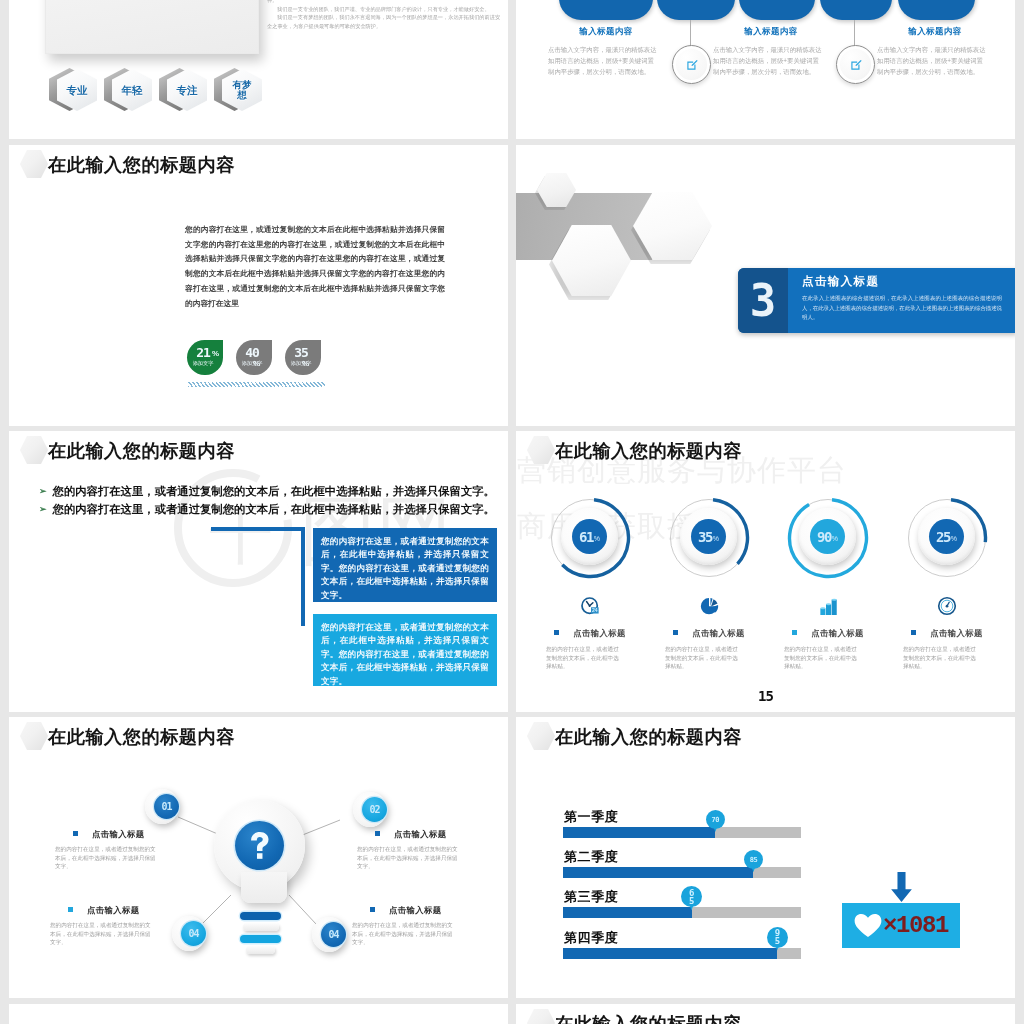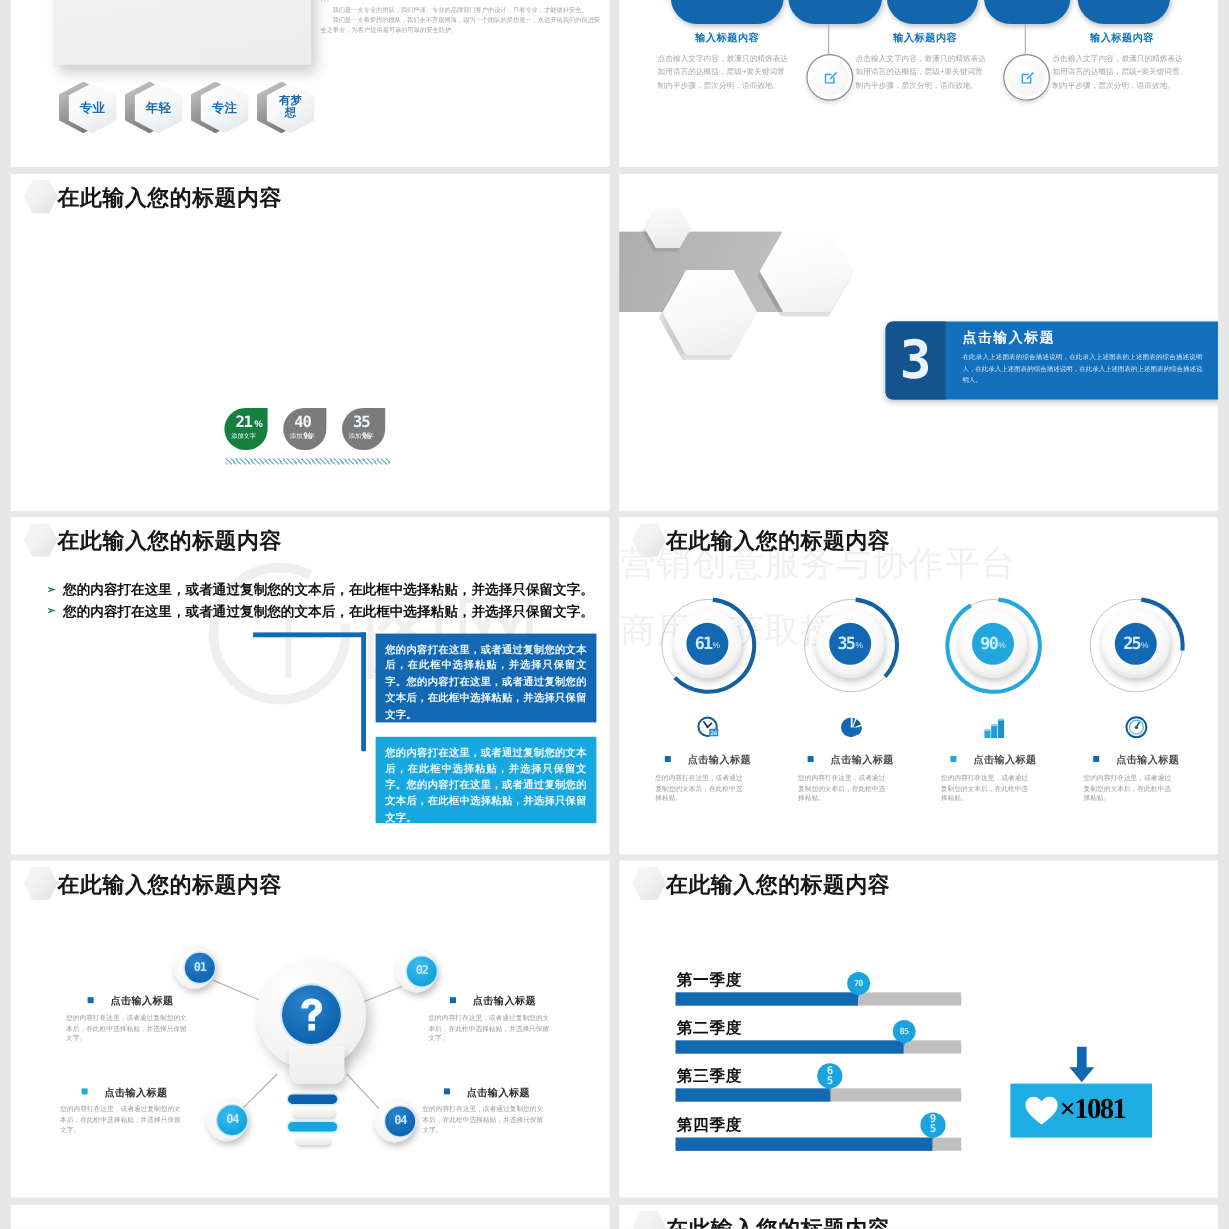--- a/index.html
+++ b/index.html
@@ -154,21 +154,21 @@
   .s7-base .b3{background:#13a5e0;width:41px;margin-left:0px;box-shadow:0 0 0 1.4px #d2f0fd;}
   .s7-base .b4{background:linear-gradient(180deg,#fdfdfd,#eaeaea);width:29px;margin-left:6px;box-shadow:1px 2px 3px rgba(0,0,0,.18);}
   .s7-node{position:absolute;width:34px;height:35px;border-radius:50%;
      background:radial-gradient(circle at 38% 28%,#ffffff,#f6f6f6 60%,#e9e9e9);
      box-shadow:2px 3px 6px rgba(0,0,0,.25);display:flex;align-items:center;justify-content:flex-end;}
   .s7-node em{width:25px;height:25px;border-radius:50%;
      background:radial-gradient(circle at 40% 30%,#2a84cb,#1268b3 65%,#0b5ea6);color:#c6e9fb;
      display:flex;align-items:center;justify-content:center;font-style:normal;font-size:10px;
      font-family:"DejaVu Sans Mono",monospace;font-weight:bold;box-shadow:0 0 0 1.2px #cde8f7;letter-spacing:-1px;}
   .s7-node em.lt{background:radial-gradient(circle at 40% 30%,#3cbbed,#15a6e0 65%,#0e93cc);}
-  .n1{left:136px;top:72px} .n2{left:321px;top:75px}
+  .n1{left:136px;top:72px} .n2{left:344px;top:75px}
   .n3{left:163px;top:199px} .n4{left:303px;top:200px}
   .s7-txt{position:absolute;width:106px;}
   .s7-txt .s7-h{font-size:8.4px;font-weight:bold;color:#2e2e2e;white-space:nowrap;margin-left:18px;letter-spacing:.4px;}
   .s7-txt .s7-h .sq{display:inline-block;width:5px;height:5px;background:#1268b3;margin-right:14px;vertical-align:1px;}
   .s7-txt .s7-h .sq.lt{background:#22a7dd;}
   .s7-txt p{margin:5px 0 0 0;font-size:5.6px;line-height:8.6px;color:#9b9b9b;}
   .t1{left:46px;top:112px} .t2{left:348px;top:112px}
   .t3{left:41px;top:188px} .t4{left:343px;top:188px}
 
   
@@ -188,22 +188,22 @@
   .s8-box{position:absolute;left:325px;top:98px;width:119px;height:54px;border:1.3px dashed #4a4a4a;
      box-sizing:border-box;display:flex;align-items:center;}
   .s8-lbl{margin-left:14px;font-size:13px;font-weight:bold;color:#0e0e0e;letter-spacing:.4px;}
   .s8-val{margin-left:7px;width:51px;height:30px;background:#1d72b5;color:#bfe7fb;border-radius:3px;
      display:flex;align-items:center;justify-content:center;font-size:20px;font-weight:bold;
      font-family:"DejaVu Sans Mono",monospace;letter-spacing:-1px;}
   .s8-arrow{position:absolute;left:374px;top:155px;width:23px;height:30px;}
   .s8-like{position:absolute;left:326px;top:186px;width:118px;height:45px;background:#1eaee4;
      display:flex;align-items:center;}
   .s8-heart{width:30px;height:25px;margin-left:11px;}
-  .s8-cnt{margin-left:0;color:#000000;font-size:24px;font-weight:bold;
-     font-family:Liberation Serif, serif;letter-spacing:-1.4px;}
+  .s8-cnt{margin-left:0;color:#7f1d1d;font-size:24px;font-weight:bold;
+     font-family:Liberation Mono, monospace;letter-spacing:-1.4px;}
 </style>
 </head>
 <body>
 
 <div class="page">
 
   <div class="slide col-l r0">
     <div class="s1-card"></div>
     <div class="s1-body">
       <div>神。</div>
@@ -276,20 +276,21 @@
       <svg viewBox="0 0 24 24">
           <path d="M4 6h10v2H6v10h10v-7h2v9H4z" fill="#2ba6e0"></path>
           <path d="M20.1 3.3l1.6 1.6-8.4 8.4-2.2.6.6-2.2z" fill="#2ba6e0"></path>
         </svg>
     </div>
   </div>
 
   <div class="slide col-l r1">
     <div class="hexdeco" style="left:11px;top:5px;"></div>
     <div class="stitle" style="left:39px;top:7px;font-size:18.2px;">在此输入您的标题内容</div>
+    <div class="s3-para">您的内容打在这里，或通过复制您的文本后在此框中选择粘贴并选择只保留文字您的内容打在这里您的内容打在这里，或通过复制您的文本后在此框中选择粘贴并选择只保留文字您的内容打在这里您的内容打在这里，或通过复制您的文本后在此框中选择粘贴并选择只保留文字您的内容打在这里您的内容打在这里，或通过复制您的文本后在此框中选择粘贴并选择只保留文字您的内容打在这里</div>
     <div class="s3-badges">
       <div class="mini blue">
           <b>21</b>
           <u>%</u>
           <s>添加文字</s>
         </div>
       <div class="mini gray">
           <b>40</b>
           <u>%</u>
           <s>添加文字</s>
@@ -435,20 +436,21 @@
               <circle cx="11" cy="11" r="9.1" fill="none" stroke="#17578c" stroke-width="1.8"></circle>
               <circle cx="11" cy="11" r="6.4" fill="none" stroke="#52b4e0" stroke-width="1.1"></circle>
               <path d="M11 11 L13.4 6.9" stroke="#17578c" stroke-width="1.5" stroke-linecap="round"></path>
               <circle cx="11" cy="11.2" r="1.5" fill="#17578c"></circle>
             </svg>
           </div>
           <div class="s6-lb"><i style="background:#1268b3"></i>点击输入标题</div>
           <div class="s6-de">您的内容打在这里，或者通过复制您的文本后，在此框中选择粘贴。</div>
         </div>
       </div>
+    <div class="s6-pn">15</div>
   </div>
 
   <div class="slide col-l r3">
     <div class="hexdeco" style="left:11px;top:5px;"></div>
     <div class="stitle" style="left:39px;top:7px;font-size:18.2px;">在此输入您的标题内容</div>
     <svg class="s7-lines" viewBox="0 0 499 281">
       <path d="M169,100 L211,118" stroke="#b3b3b3" stroke-width="1" fill="none"></path>
       <path d="M331,103 L291,119" stroke="#b3b3b3" stroke-width="1" fill="none"></path>
       <path d="M194,206 L222,178" stroke="#b3b3b3" stroke-width="1" fill="none"></path>
       <path d="M307,207 L280,178" stroke="#b3b3b3" stroke-width="1" fill="none"></path>

